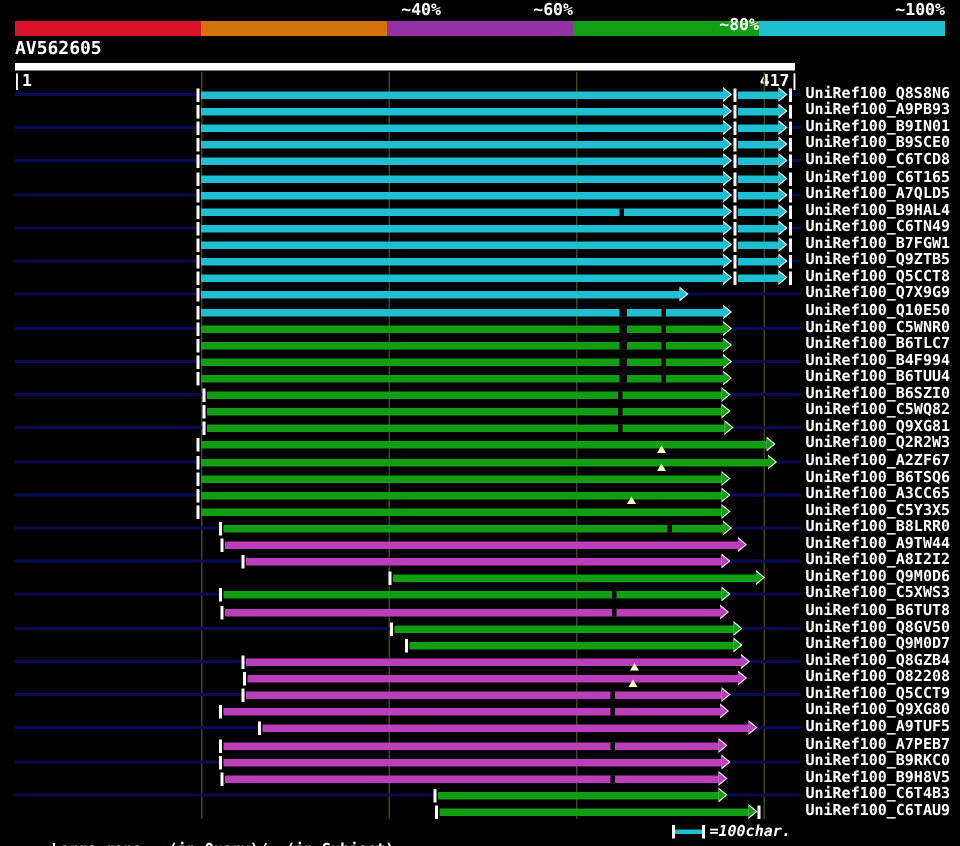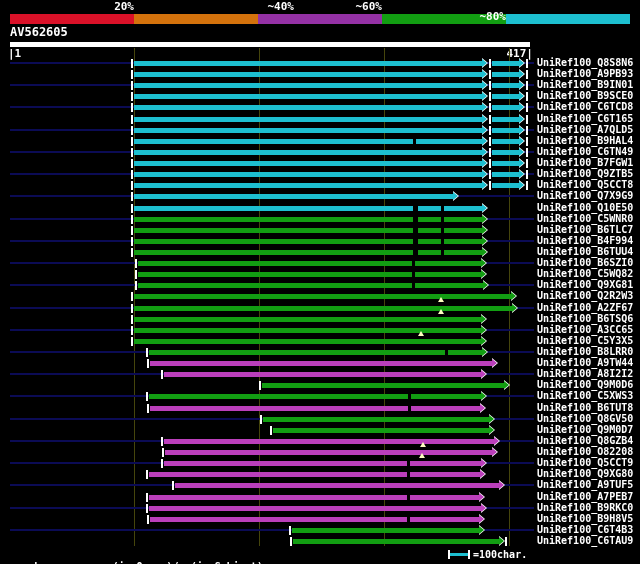--- a/index.html
+++ b/index.html
@@ -25,31 +25,31 @@
   <div class="a" style="left:384px;top:48px;width:1px;height:498px;background:#45450c;"></div>
   <div class="a" style="left:509px;top:48px;width:1px;height:498px;background:#45450c;"></div>
 
   <div class="a txt" style="left:10px;top:549px;">
     <span class="inline">Large gaps: </span><span class="inline" style="color:#ffffc0;">▲</span><span class="inline">(in Query)/</span><span class="inline" style="color:#1dbfd0;">—</span><span class="inline"> (in Subject)</span>
   </div>
 
   <div class="a" style="left:448px;top:550px;width:2px;height:9px;background:#fff;"></div>
   <div class="a" style="left:450px;top:553px;width:18px;height:3px;background:#1dbfd0;"></div>
   <div class="a" style="left:468px;top:550px;width:2px;height:9px;background:#fff;"></div>
-  <div class="a txt" style="left:473px;top:549px;">=100char.</div>
+  <div class="a txt" style="left:473px;top:549px;font-style:italic;">=100char.</div>
 
 <div class="a" style="left: 10px; top: 14px; width: 124px; height: 10px; background: rgb(218, 17, 40);"></div>
-    <div class="a" style="left: 10px; top: 1px; width: 124px; height: 12px; text-align: right; color: rgb(255, 255, 255); font-size: 11px; line-height: 12px; white-space: pre;">20%</div>
     <div class="a" style="left: 134px; top: 14px; width: 124px; height: 10px; background: rgb(212, 114, 12);"></div>
     <div class="a" style="left: 134px; top: 1px; width: 124px; height: 12px; text-align: right; color: rgb(255, 255, 255); font-size: 11px; line-height: 12px; white-space: pre; padding-left: 36px;">~40%</div>
     <div class="a" style="left: 258px; top: 14px; width: 124px; height: 10px; background: rgb(148, 49, 165);"></div>
     <div class="a" style="left: 258px; top: 1px; width: 124px; height: 12px; text-align: right; color: rgb(255, 255, 255); font-size: 11px; line-height: 12px; white-space: pre;">~60%</div>
     <div class="a" style="left: 382px; top: 14px; width: 124px; height: 10px; background: rgb(18, 158, 18);"></div>
     <div class="a" style="left: 382px; top: 11px; width: 124px; height: 12px; text-align: right; color: rgb(255, 255, 255); font-size: 11px; line-height: 12px; white-space: pre;">~80%</div>
     <div class="a" style="left: 506px; top: 14px; width: 124px; height: 10px; background: rgb(29, 191, 208);"></div>
+    <div class="a" style="left: 506px; top: 1px; width: 124px; height: 12px; text-align: right; color: rgb(255, 255, 255); font-size: 11px; line-height: 12px; white-space: pre;">~100%</div>
     <div class="a" style="left: 10px; top: 62px; width: 524px; height: 2px; background: rgb(11, 11, 85);"></div>
     <div class="a" style="left: 131px; top: 59px; width: 2px; height: 9px; background: rgb(255, 255, 255);"></div>
     <div class="a" style="left: 134px; top: 61px; width: 348px; height: 5px; background: rgb(29, 191, 208);"></div>
     <div class="a" style="left: 482px; top: 58px; width: 0px; height: 0px; border-top: 5px solid transparent; border-bottom: 5px solid transparent; border-left: 6px solid rgb(255, 255, 255);"></div>
     <div class="a" style="left: 482px; top: 59px; width: 0px; height: 0px; border-top: 4px solid transparent; border-bottom: 4px solid transparent; border-left: 5px solid rgb(29, 191, 208);"></div>
     <div class="a" style="left: 489px; top: 59px; width: 2px; height: 9px; background: rgb(255, 255, 255);"></div>
     <div class="a" style="left: 492px; top: 61px; width: 27px; height: 5px; background: rgb(29, 191, 208);"></div>
     <div class="a" style="left: 519px; top: 58px; width: 0px; height: 0px; border-top: 5px solid transparent; border-bottom: 5px solid transparent; border-left: 6px solid rgb(255, 255, 255);"></div>
     <div class="a" style="left: 519px; top: 59px; width: 0px; height: 0px; border-top: 4px solid transparent; border-bottom: 4px solid transparent; border-left: 5px solid rgb(29, 191, 208);"></div>
     <div class="a" style="left: 526px; top: 59px; width: 2px; height: 9px; background: rgb(255, 255, 255);"></div>

